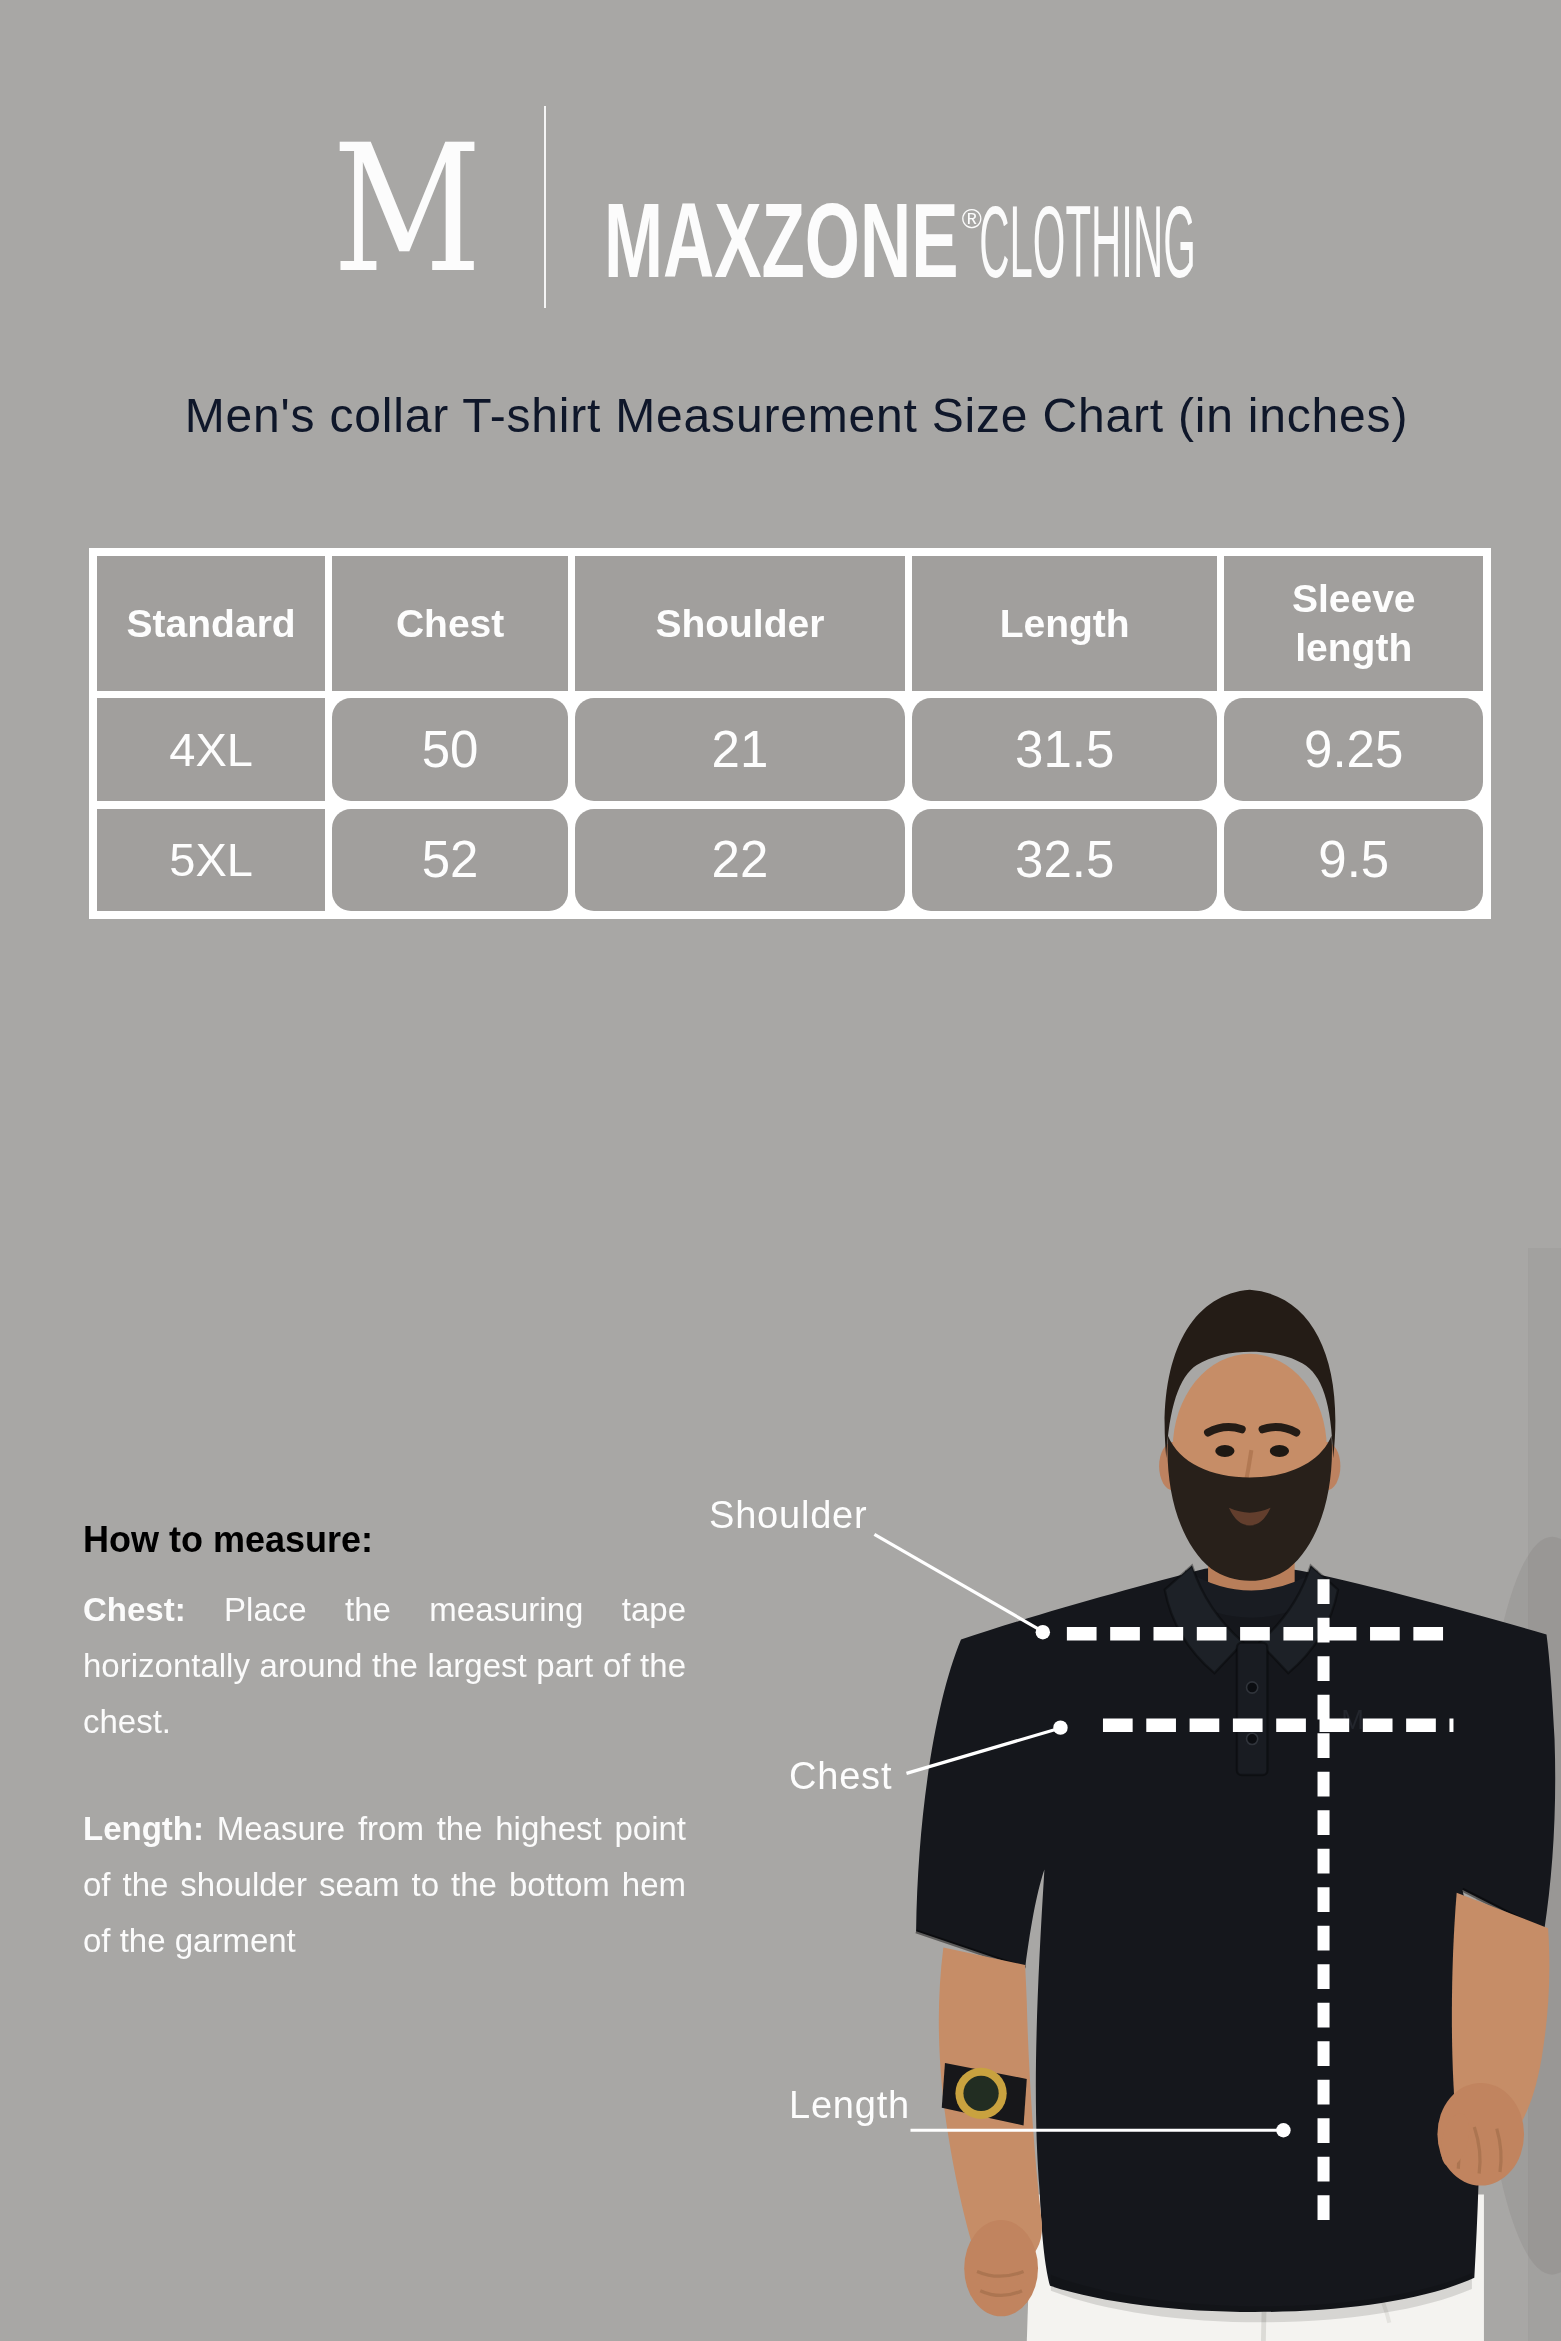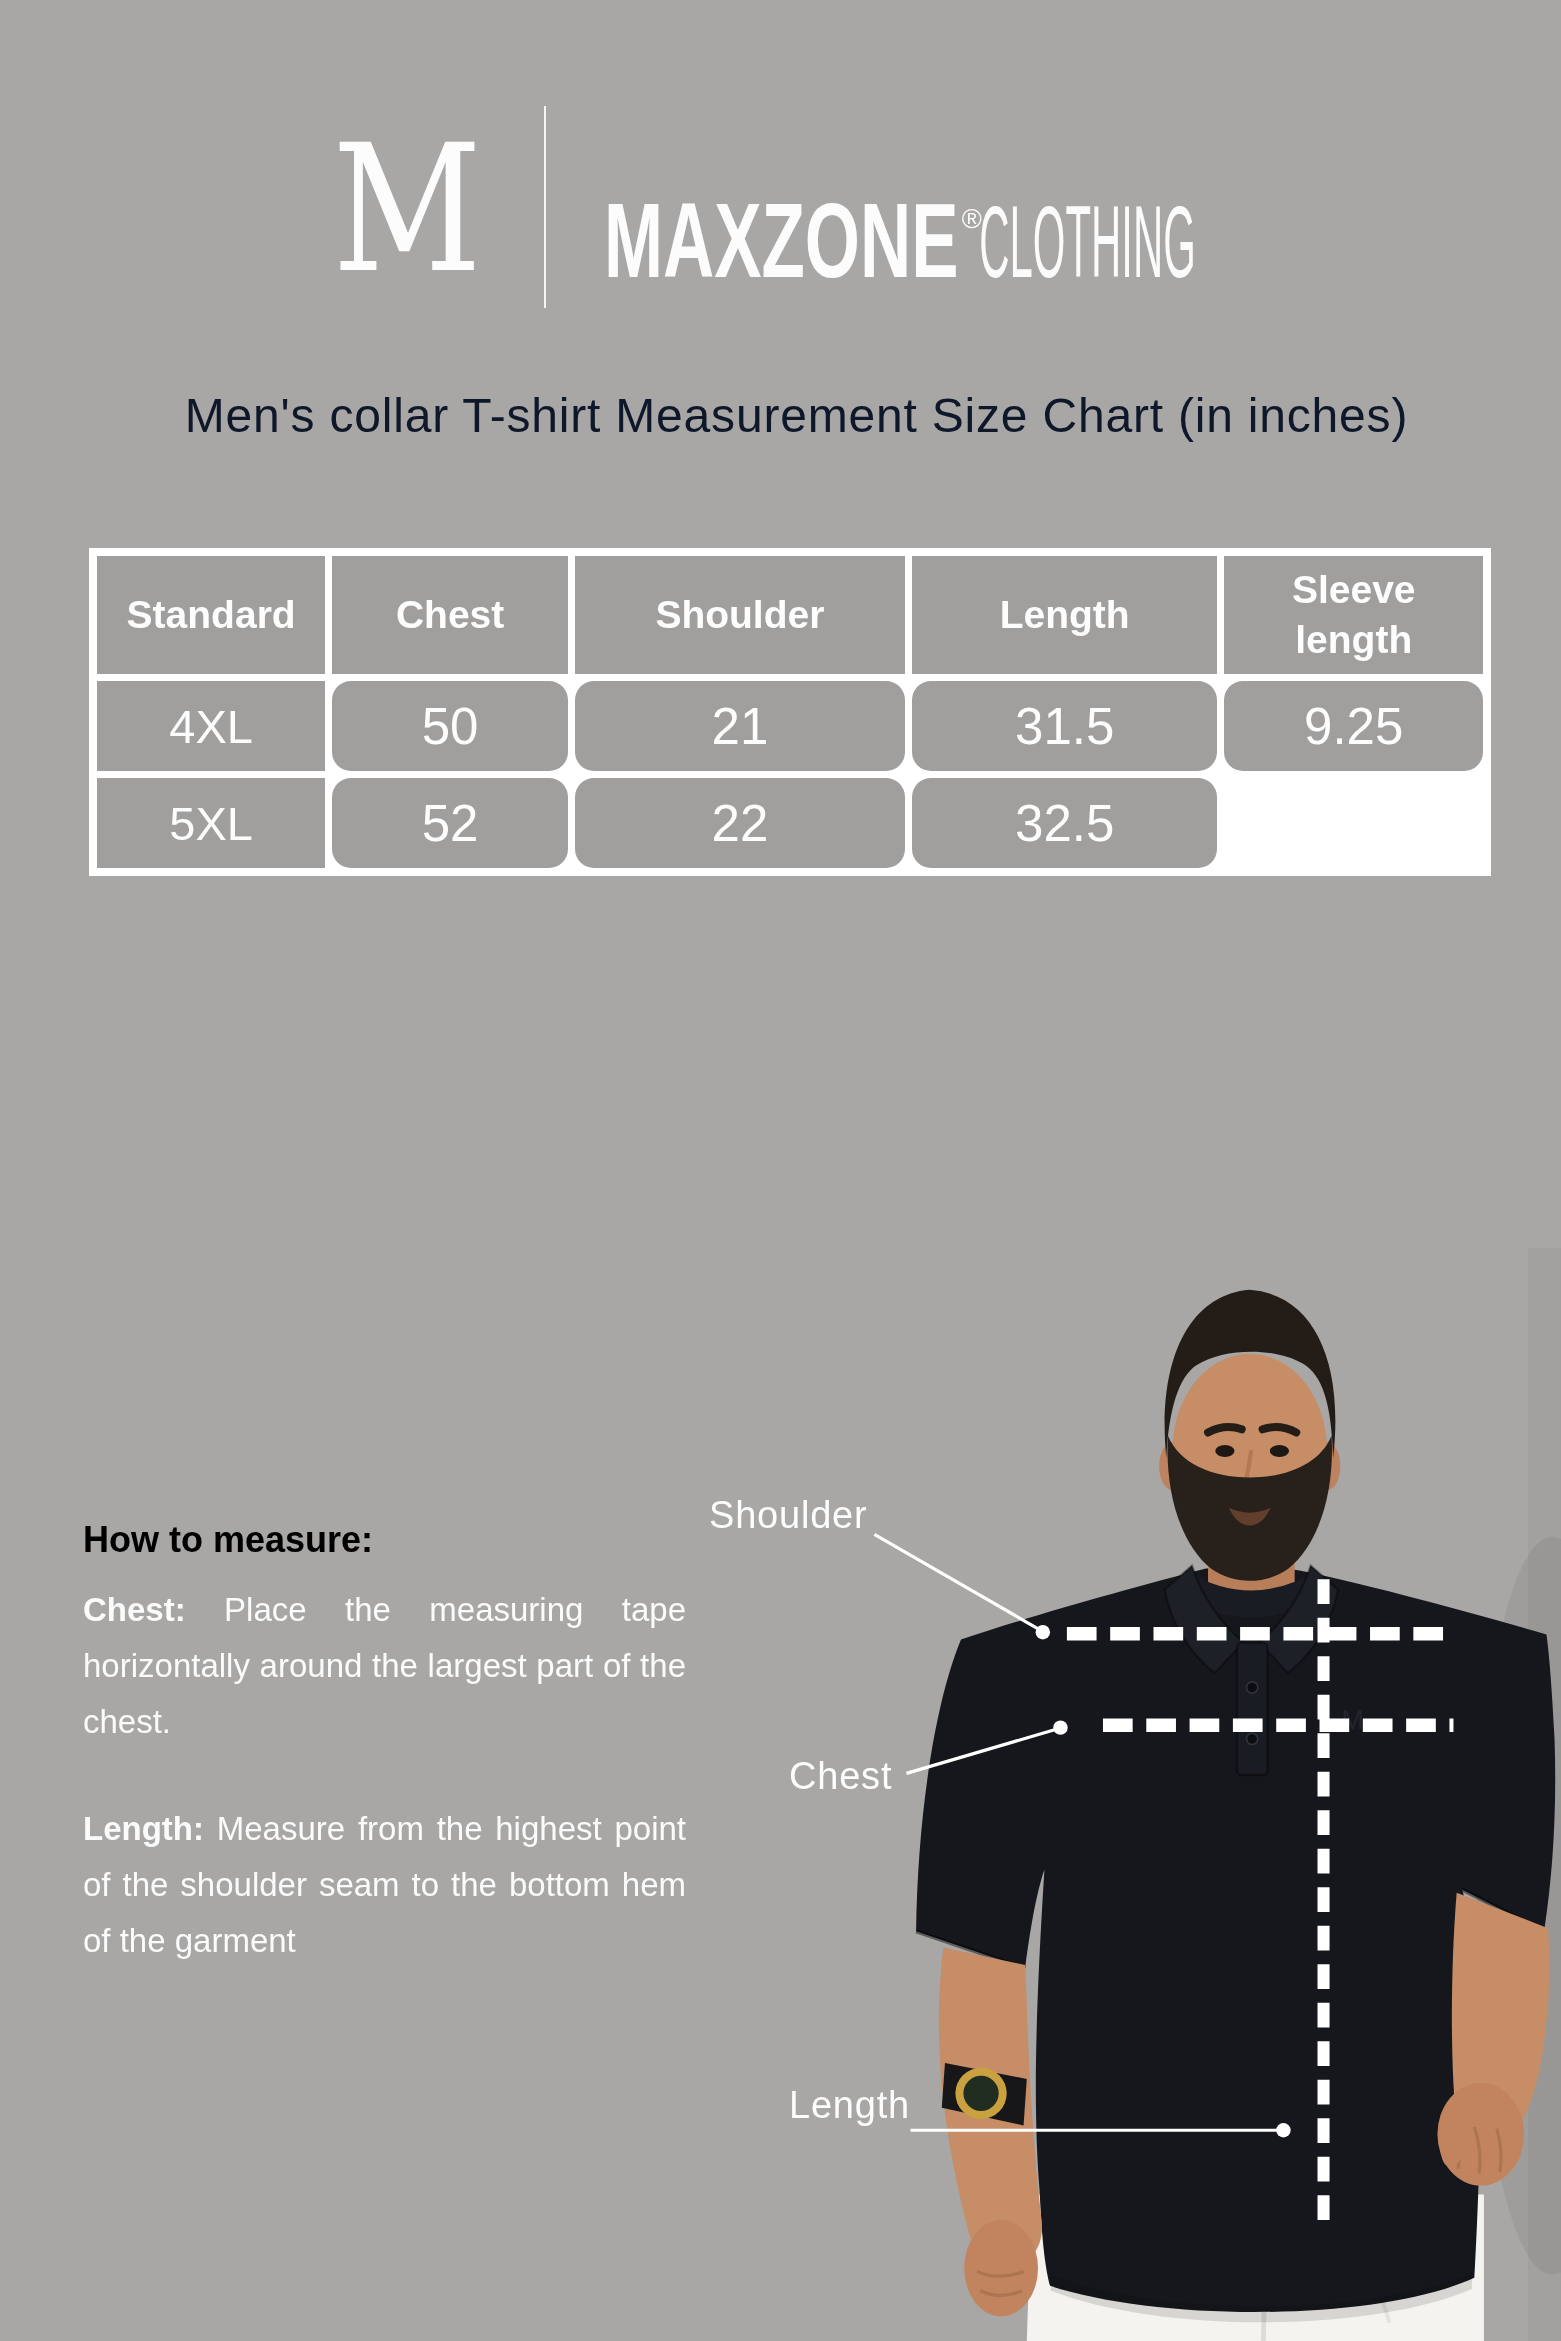--- a/index.html
+++ b/index.html
@@ -16,21 +16,21 @@
   .logo-divider{position:absolute;left:544px;top:106px;width:2.4px;height:202px;background:rgba(252,252,252,0.92);}
   .wordmark{position:absolute;left:604px;top:197px;width:595px;height:95px;}
   
   .page-title{
     position:absolute;left:16px;top:388px;width:1561px;
     text-align:center;font-size:48px;font-weight:400;letter-spacing:0.8px;
     color:#0f172a;
   }
   
   .size-table{
-    position:absolute;left:89px;top:548px;width:1402px;height:328px;
+    position:absolute;left:89px;top:548px;width:1402px;height:371px;
     display:grid;box-sizing:border-box;
     grid-template-columns:294fr 303fr 425fr 393fr 333fr;
     grid-template-rows:183fr 140fr 139fr;
     gap:7.2px;background:#ffffff;border:8px solid #ffffff;
   }
   .cell{
     background:#a19f9d;display:flex;align-items:center;justify-content:center;
     color:#fdfdfd;text-align:center;
   }
   .cell.header{font-weight:700;font-size:39px;line-height:1.28;padding:0 14.4px;}
@@ -80,20 +80,21 @@
     <div class="cell sizecol">4XL</div>
     <div class="cell value">50</div>
     <div class="cell value">21</div>
     <div class="cell value">31.5</div>
     <div class="cell value">9.25</div>
 
     <div class="cell sizecol">5XL</div>
     <div class="cell value">52</div>
     <div class="cell value">22</div>
     <div class="cell value">32.5</div>
+    <div class="cell value">9.5</div>
   </div>
 
   <section class="howto">
     <h2>How to measure:</h2>
     <p><strong>Chest:</strong> <span>Place the measuring tape horizontally around the largest part of the chest.</span></p>
     <p><strong>Length:</strong> <span>Measure from the highest point of the shoulder seam to the bottom hem of the garment</span></p>
   </section>
 
   <svg class="man-figure" viewBox="0 0 1016 1364">
 

